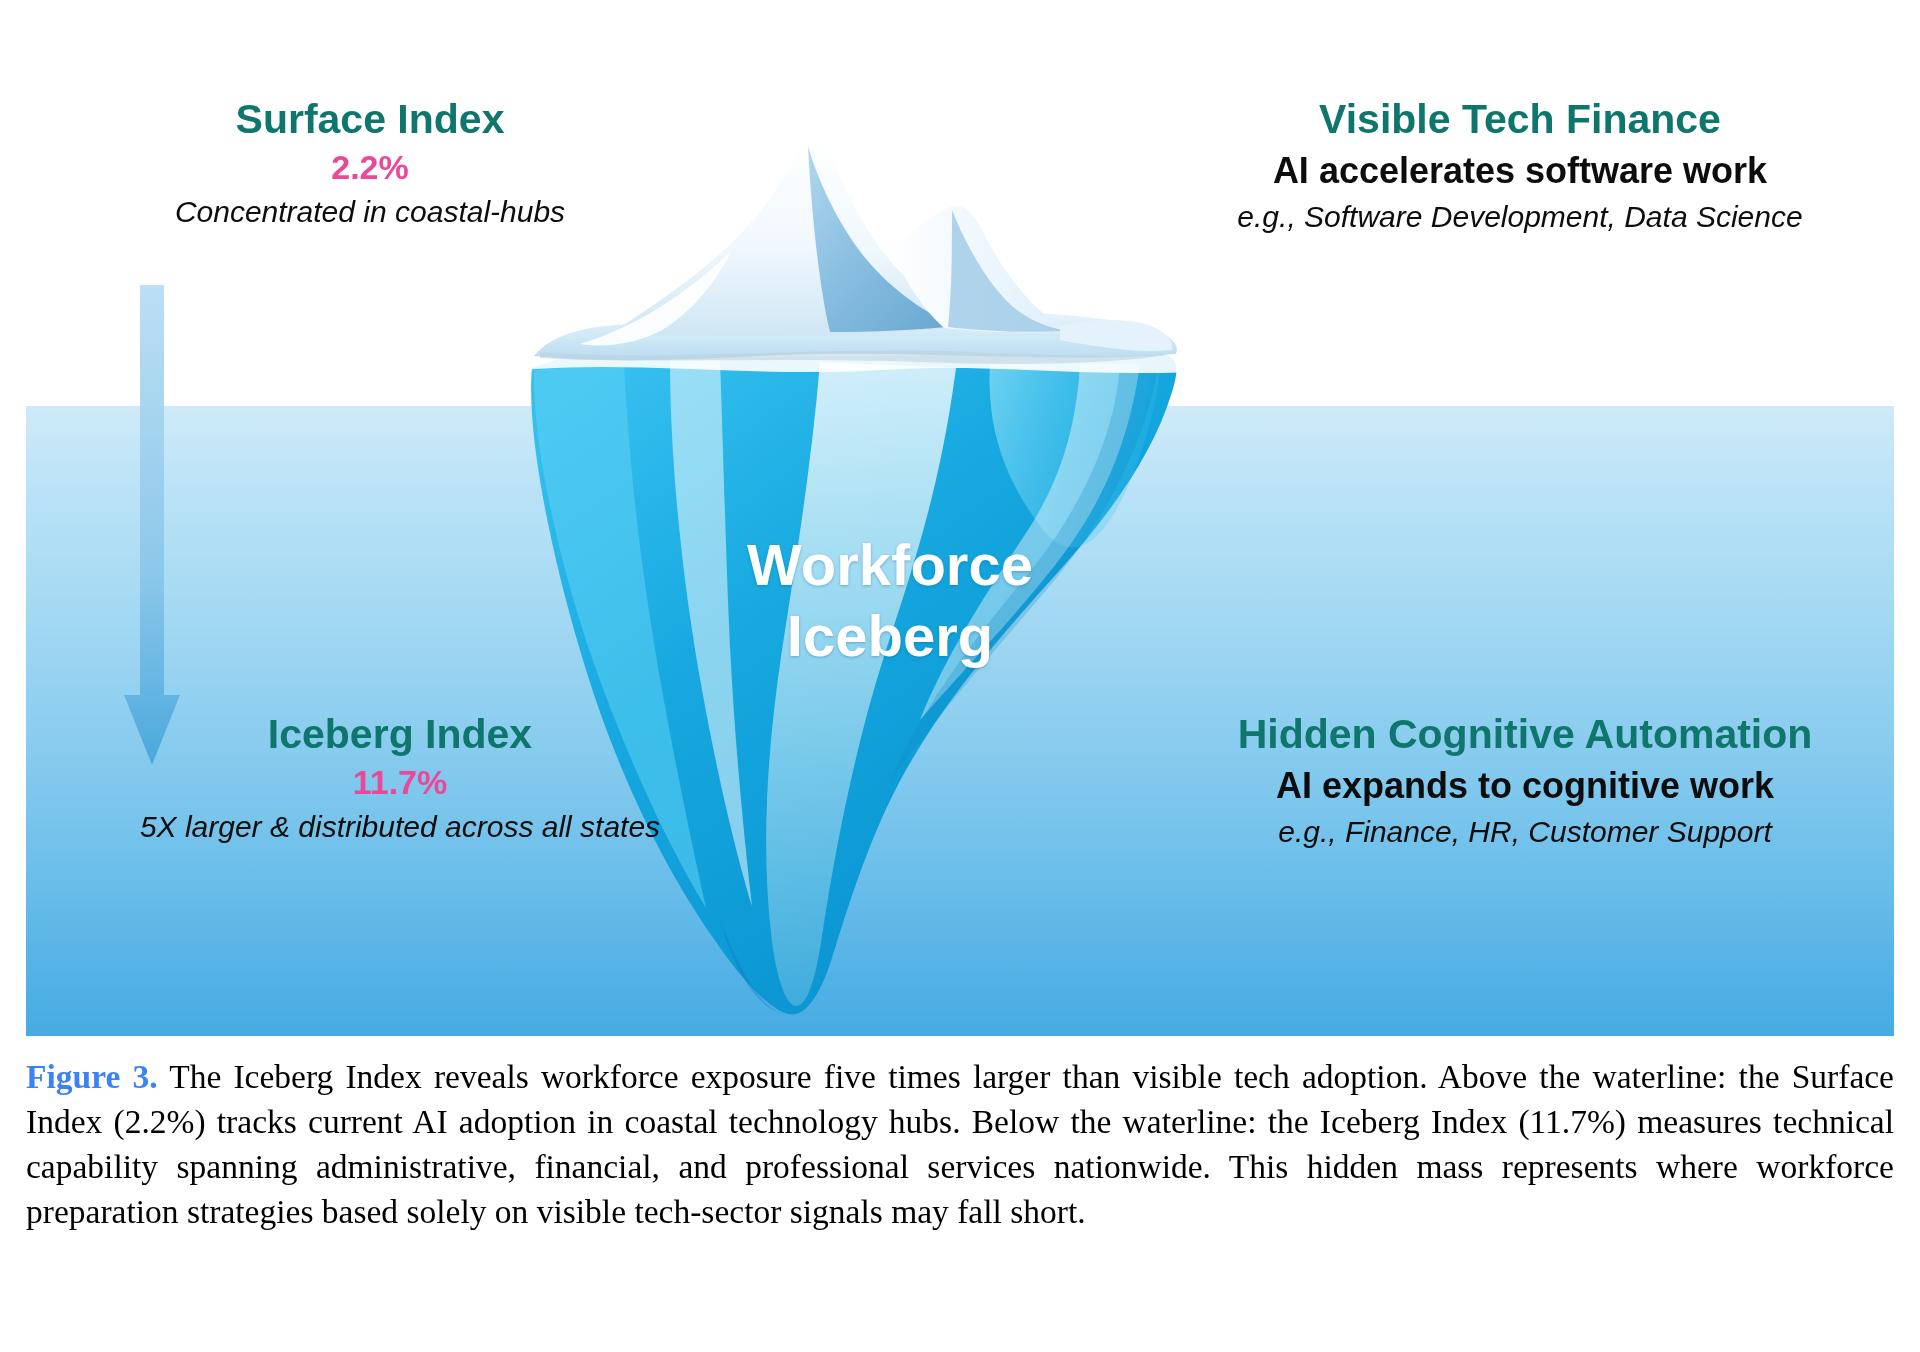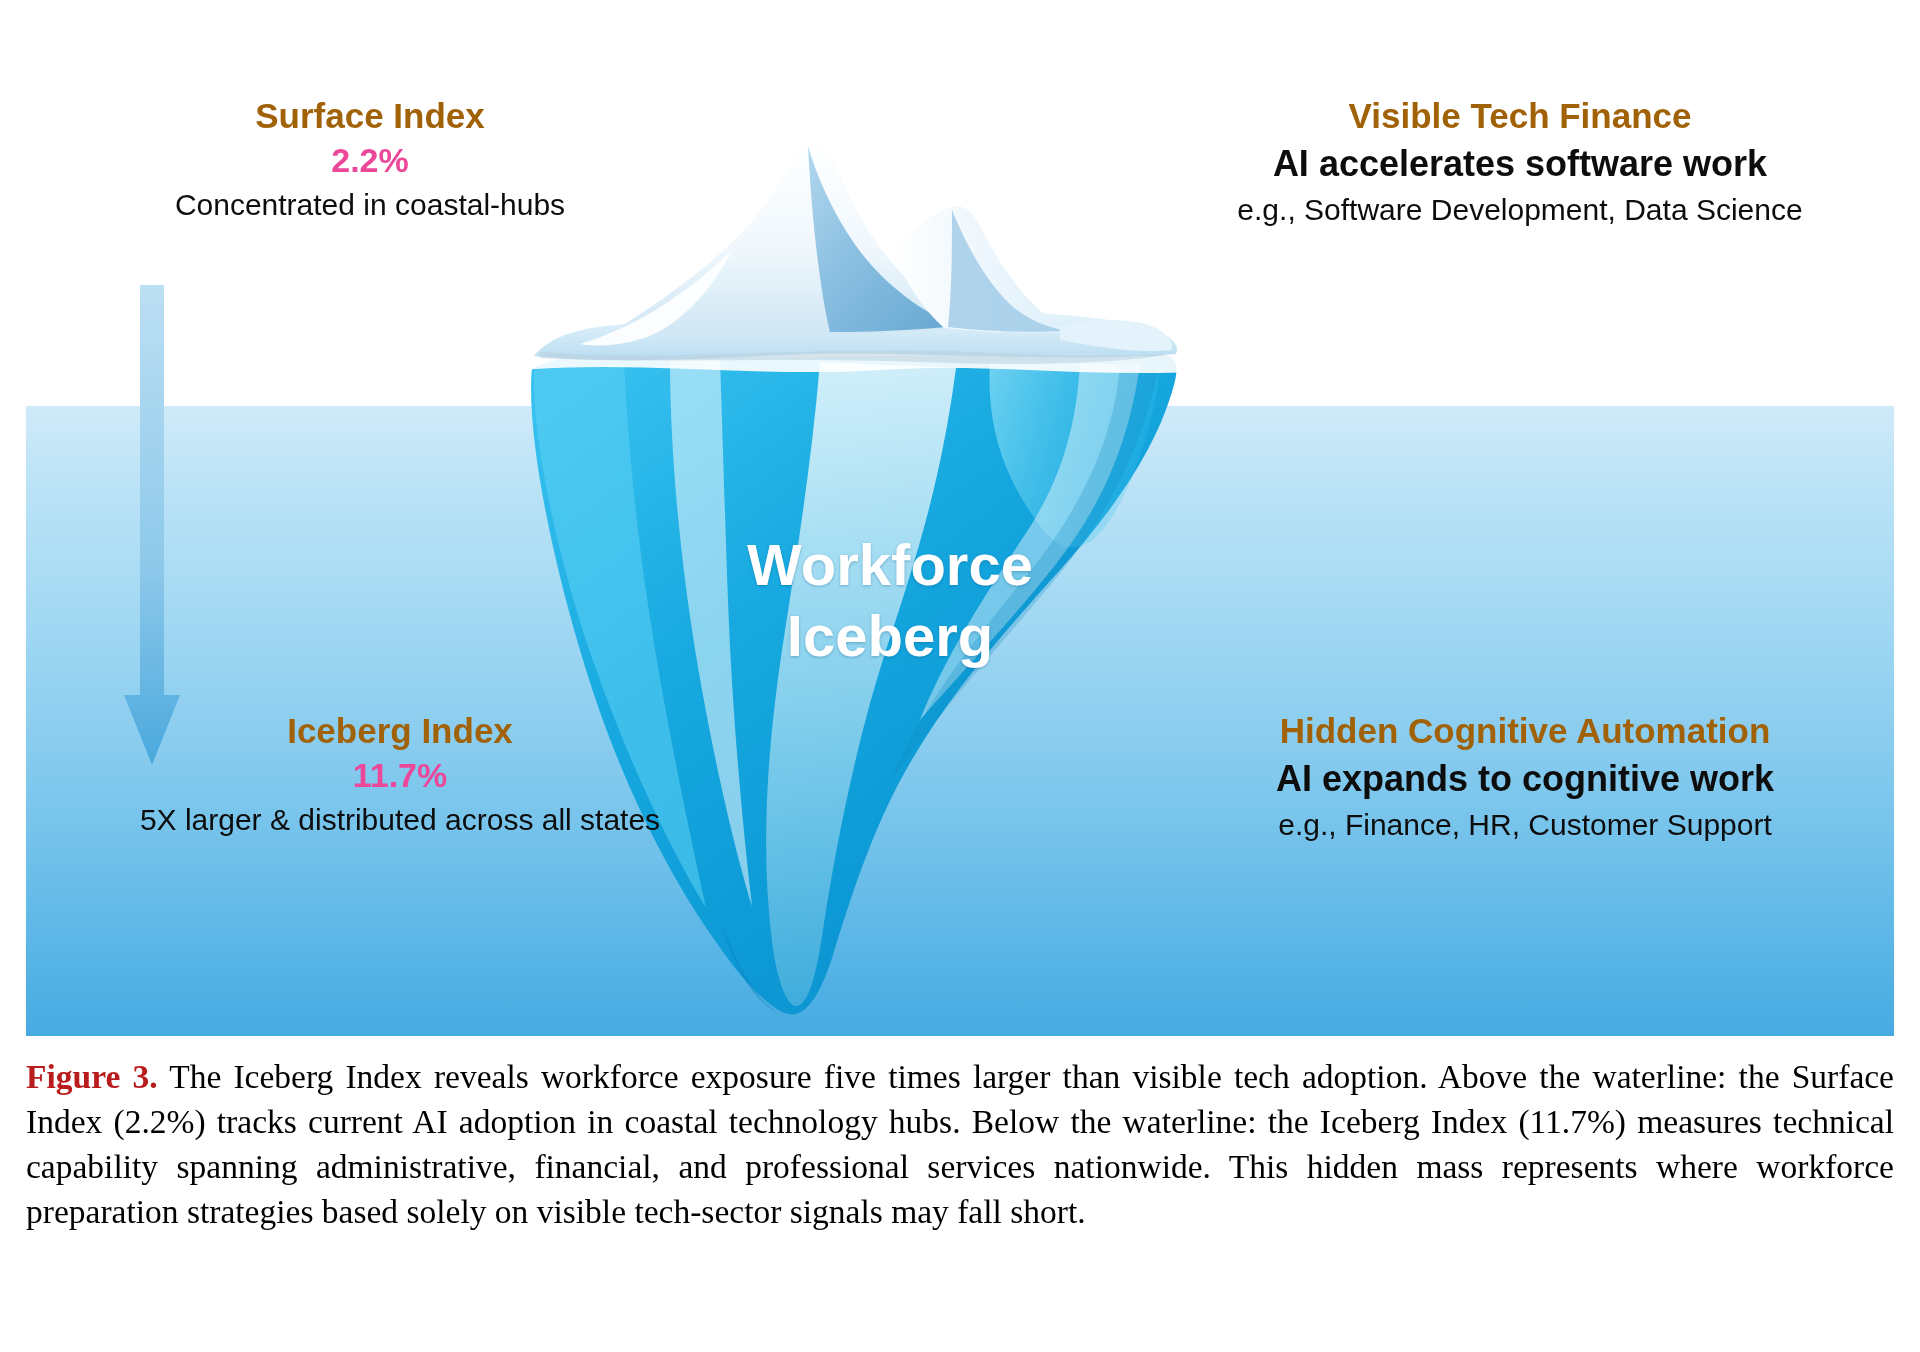--- a/index.html
+++ b/index.html
@@ -70,34 +70,35 @@
     position: absolute;
     left: 122px;
     top: 285px;
     width: 60px;
     height: 490px;
   }
 
   
   .blk { position: absolute; }
   .blk .head {
-    color: #a16207;
-    font-weight: bold;
-    font-size: 35px;
+    color: #0f766e;
+    font-weight: bold;
+    font-size: 41px;
     line-height: 1.2;
   }
   .blk .sub {
     color: #0d0d0d;
     font-weight: bold;
     font-size: 36px;
     line-height: 1.28;
     margin-top: 4px;
   }
   .blk .note {
     color: #0d0d0d;
+    font-style: italic;
     font-size: 30px;
     line-height: 1.28;
     margin-top: 4px;
   }
   .blk .pct {
     color: #ec4899;
     font-weight: bold;
     font-size: 34px;
     line-height: 1.25;
     margin-top: 2px;
@@ -114,21 +115,21 @@
     left: 26px;
     top: 1055px;
     width: 1868px;
     font-family: "Liberation Serif", serif;
     font-size: 33.5px;
     line-height: 1.34;
     color: #000000;
     text-align: justify;
   }
   #caption .figno {
-    color: #b91c1c;
+    color: #3b82f6;
     font-weight: bold;
   }
 </style>
 </head>
 <body>
 
 <div id="figure">
 
   <div id="water"></div>
 

